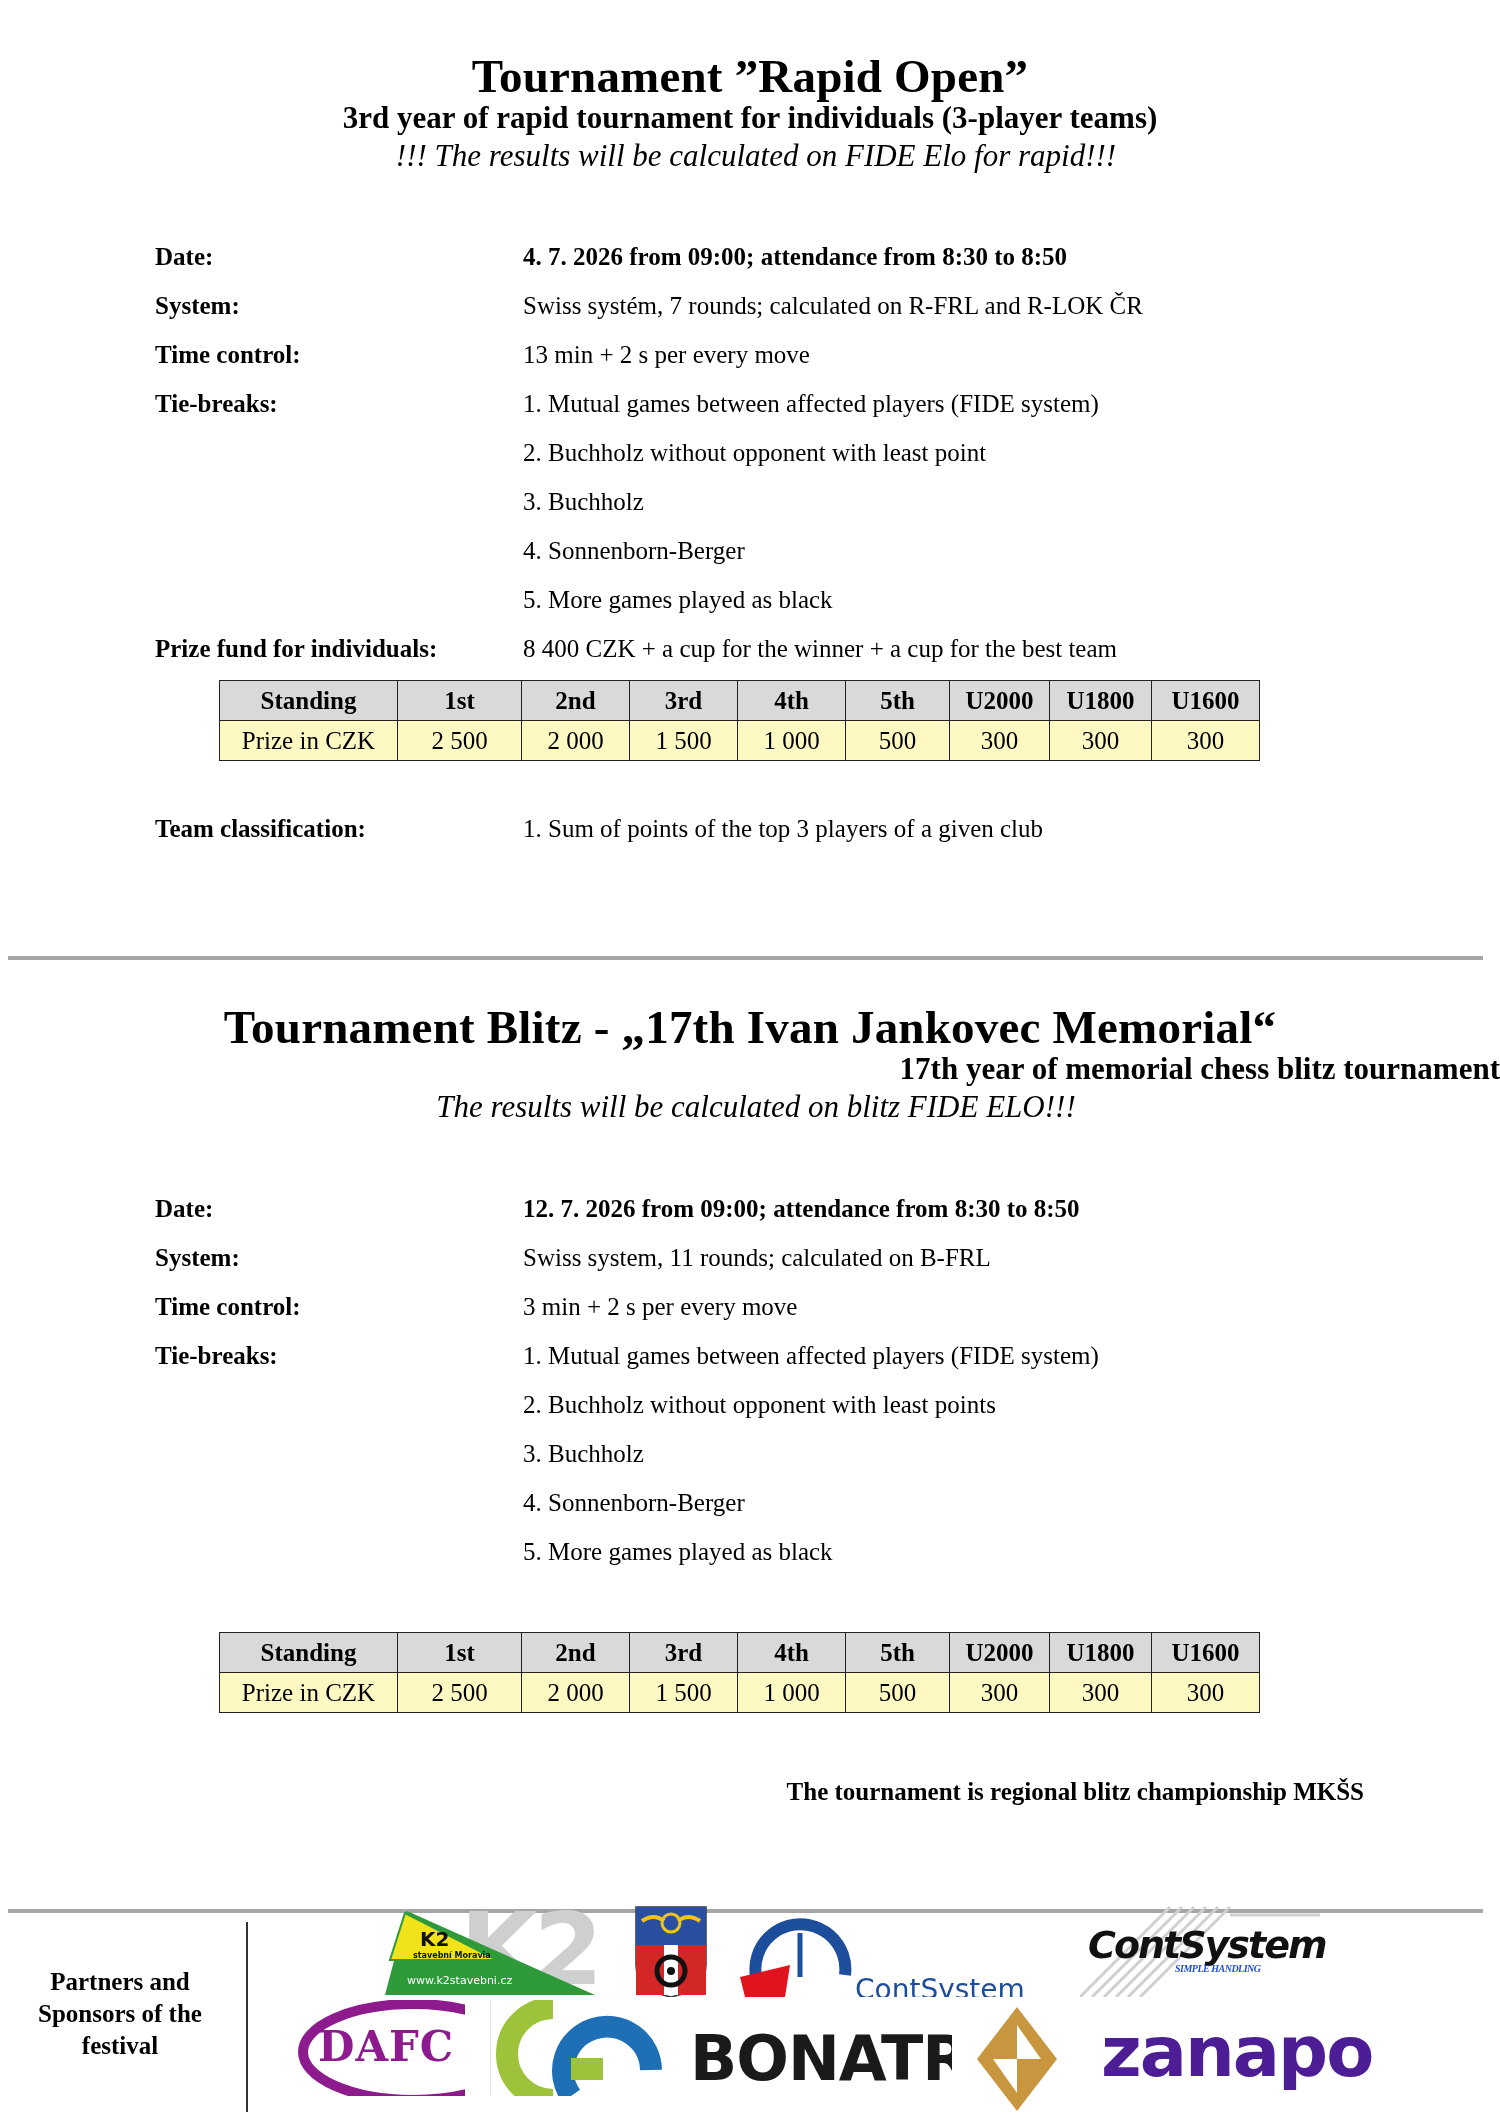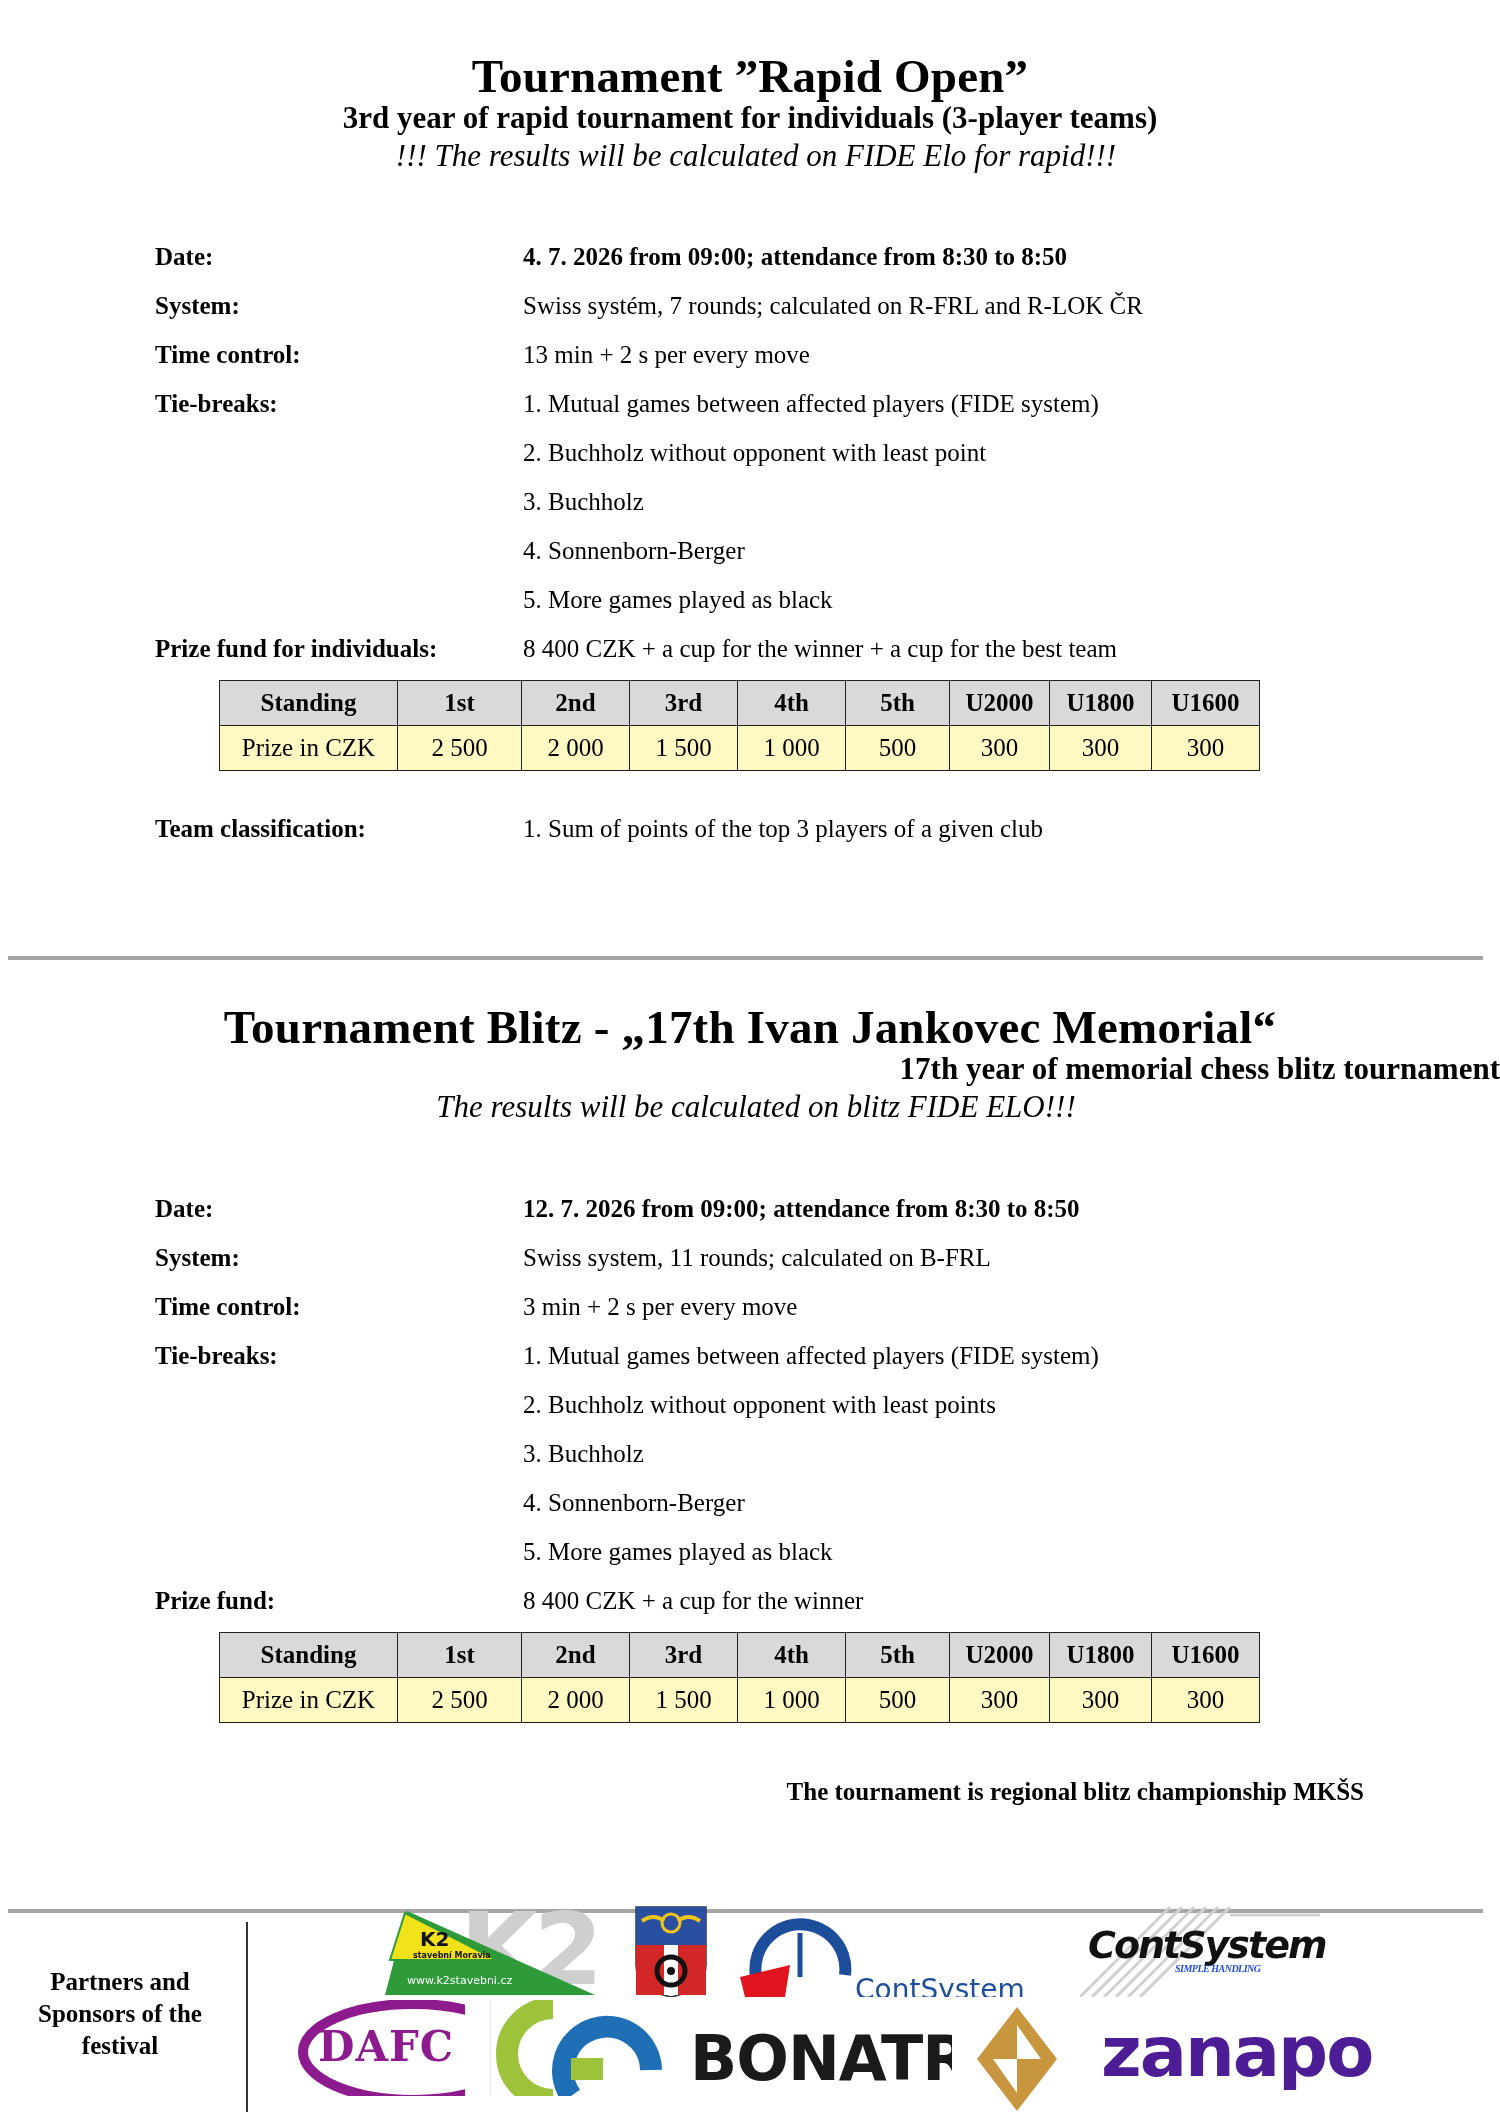--- a/index.html
+++ b/index.html
@@ -11,21 +11,21 @@
     .h2 { font-weight: bold; font-size: 31px; line-height: 38px; }
     .h3 { font-style: italic; font-size: 31px; line-height: 38px; padding-left: 12px; }
 
     .info { position: absolute; left: 155px; width: 1200px; }
     .row { position: relative; height: 49px; font-size: 25px; line-height: 49px; }
     .row .lbl { position: absolute; left: 0; font-weight: bold; }
     .row .val { position: absolute; left: 368px; white-space: nowrap; }
     .row .val.bold { font-weight: bold; }
 
     table.prize { position: absolute; left: 219px; border-collapse: collapse; font-size: 25px; }
-    table.prize td, table.prize th { border: 1.5px solid #222; text-align: center; height: 40px; padding: 8px; }
+    table.prize td, table.prize th { border: 1.5px solid #222; text-align: center; height: 40px; padding: 0; }
     table.prize th { background: #d9d9d9; font-weight: bold; }
     table.prize td { background: #fef9c3; font-weight: normal; }
 
     .divider { position: absolute; left: 8px; width: 1475px; height: 4px; background: #a6a6a6; }
 
     .footnote { position: absolute; left: 0; width: 1364px; text-align: right; font-weight: bold; font-size: 25px; }
 
     .partners-label { position: absolute; left: 15px; top: 1966px; width: 210px; text-align: center; font-weight: bold; font-size: 25px; line-height: 32px; }
     .vline { position: absolute; left: 246px; top: 1922px; width: 2px; height: 190px; background: #333; }
 
@@ -153,24 +153,20 @@
     </div>
   <div class="row">
       <span class="val">3. Buchholz</span>
     </div>
   <div class="row">
       <span class="val">4. Sonnenborn-Berger</span>
     </div>
   <div class="row">
       <span class="val">5. More games played as black</span>
     </div>
-  <div class="row">
-    <span class="lbl">Prize fund:</span>
-    <span class="val">8 400 CZK + a cup for the winner</span>
-  </div>
 </div>
 
 <table class="prize" style="top:1632px;">
   <tbody>
       <tr>
     <th style="width:178px;">Standing</th>
     <th style="width:124px;">1st</th>
     <th style="width:108px;">2nd</th>
     <th style="width:108px;">3rd</th>
     <th style="width:108px;">4th</th>

